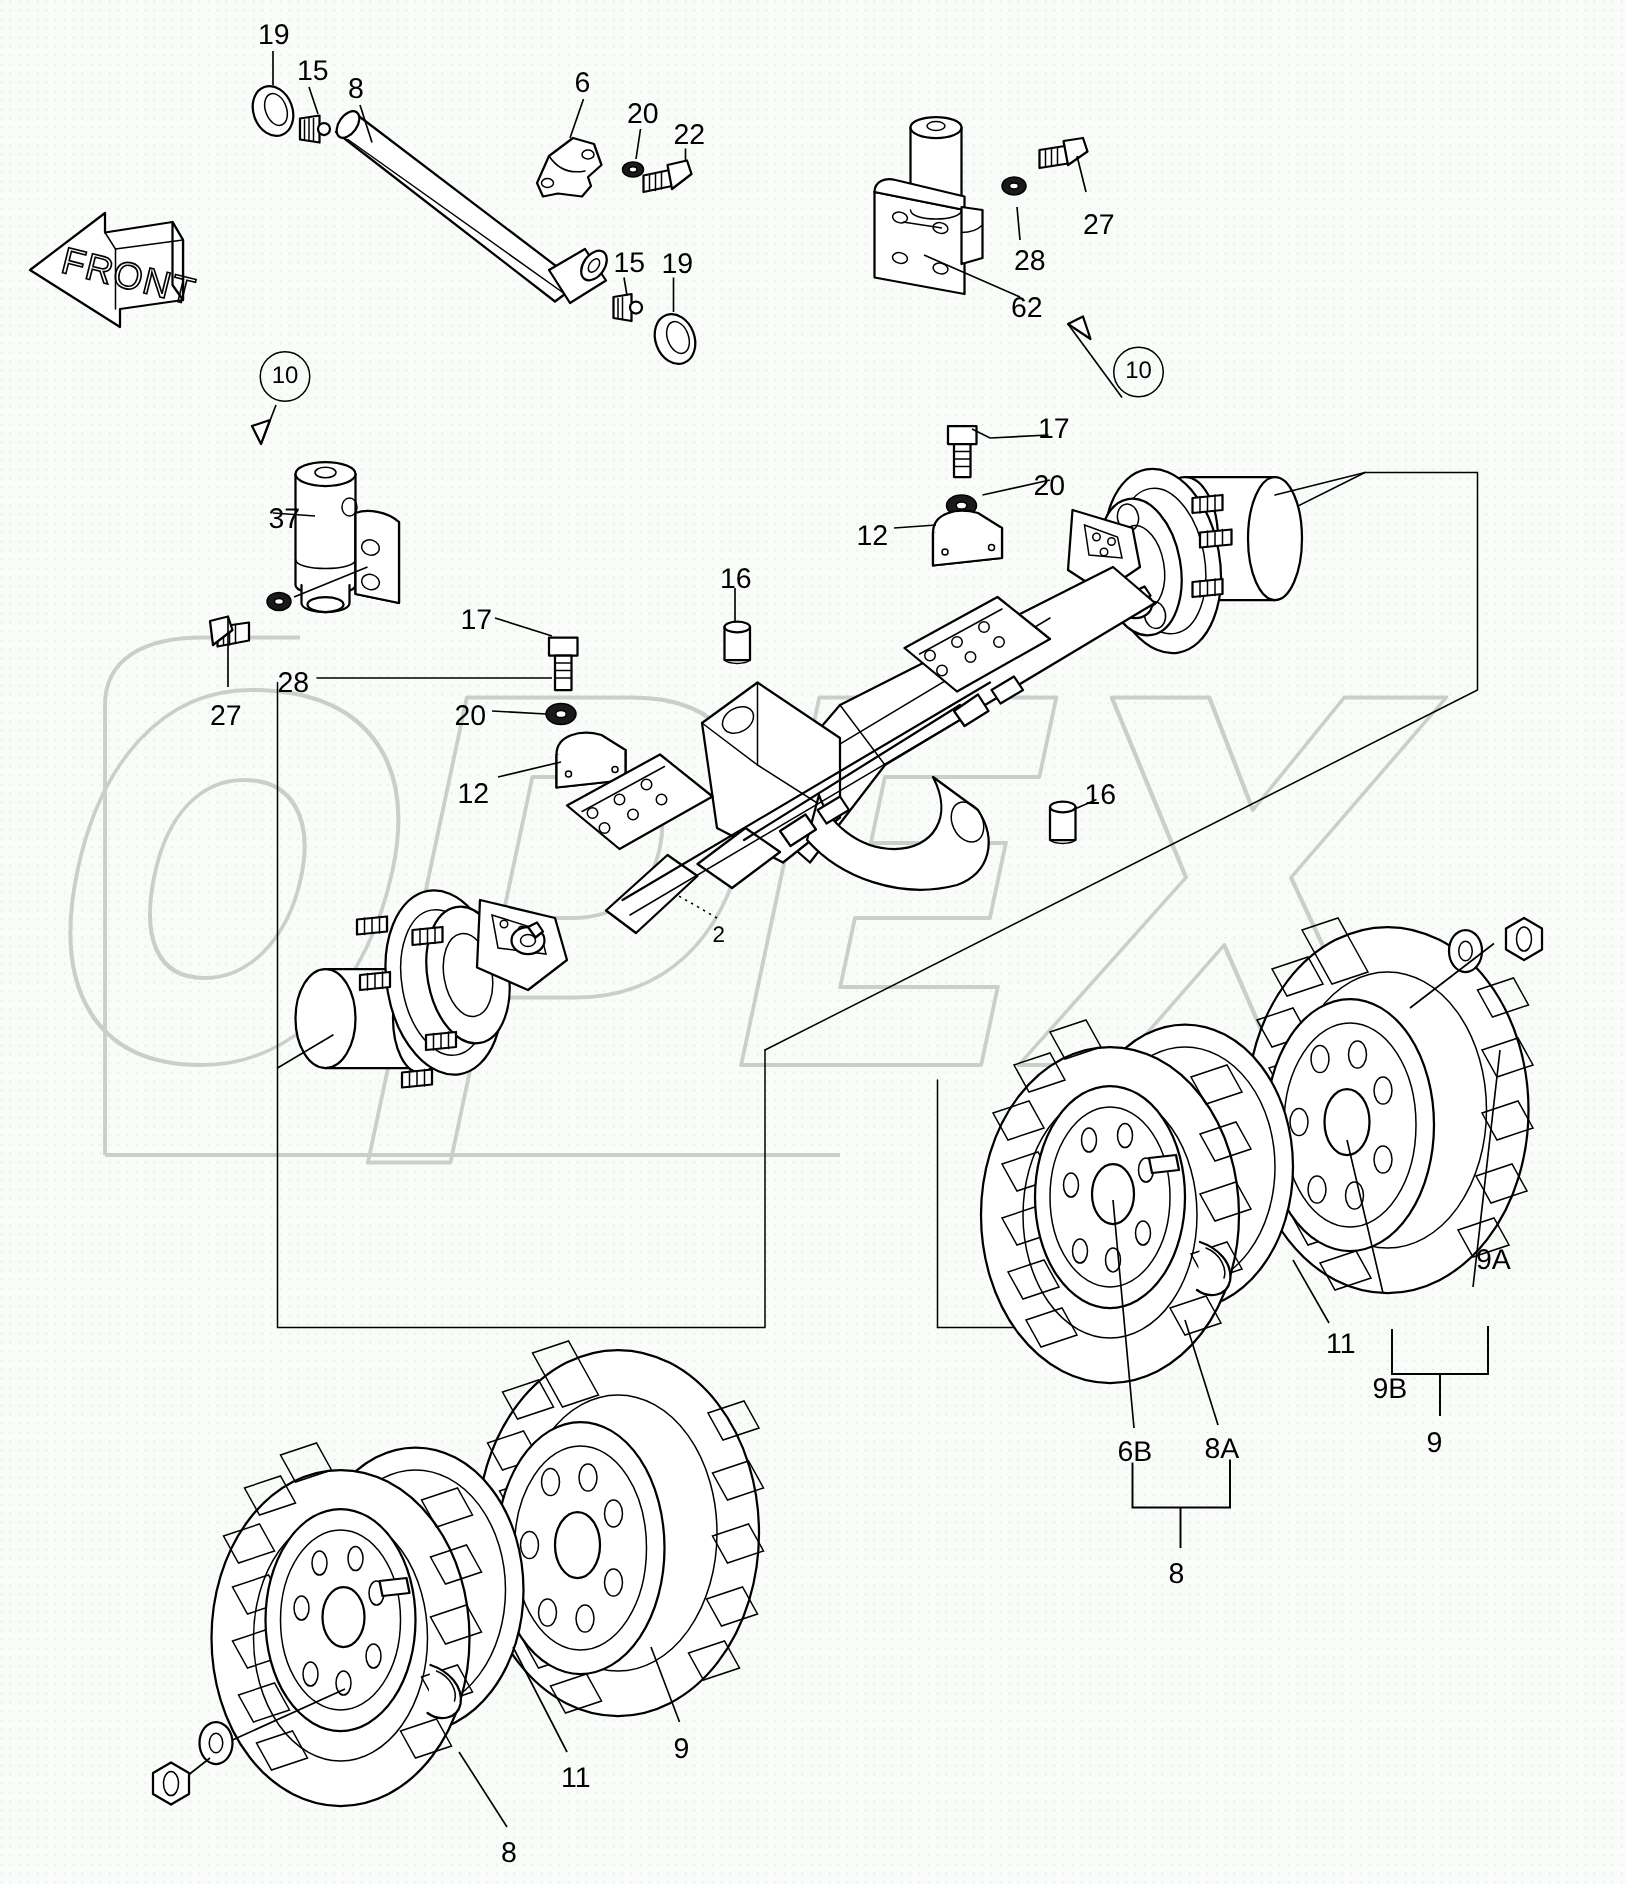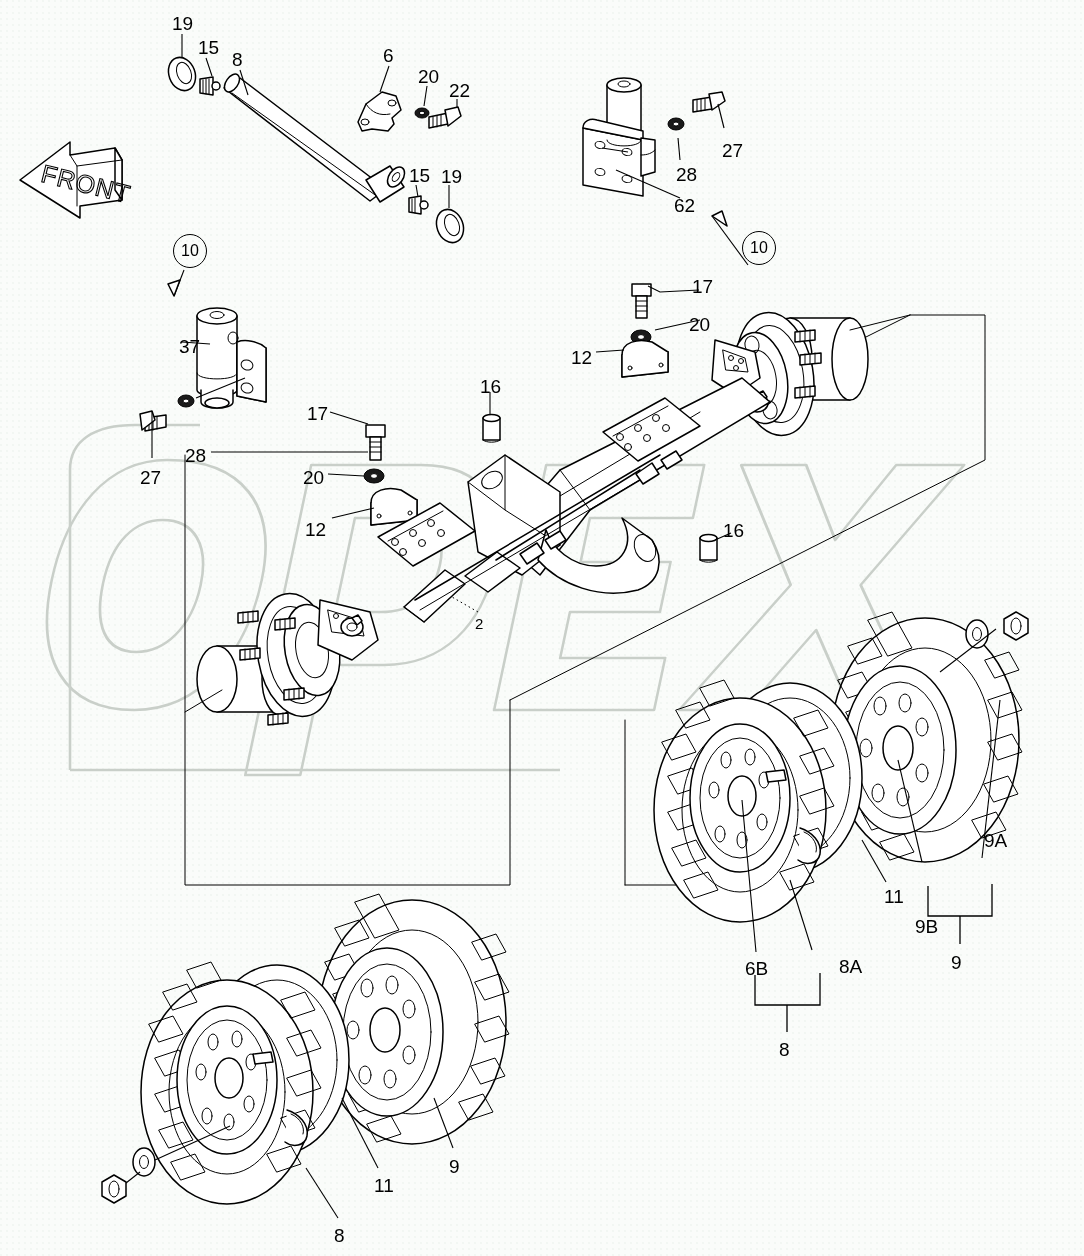--- a/index.html
+++ b/index.html
@@ -621,21 +621,21 @@
       <div class="lbl" style="left: 140px; top: 468px;">27</div>
       <div class="lbl" style="left: 303px; top: 468px;">20</div>
       <div class="lbl" style="left: 305px; top: 520px;">12</div>
       <div class="lbl" style="left: 723px; top: 521px;">16</div>
       <div class="lbl sm" style="left: 475px; top: 616px;">2</div>
       <div class="lbl" style="left: 915px; top: 870px; margin-top: 47px;">9B</div>
       <div class="lbl" style="left: 972px; top: 831px; margin-left: 12px;">9A</div>
       <div class="lbl" style="left: 884px; top: 887px;">11</div>
       <div class="lbl" style="left: 951px; top: 953px;">9</div>
       <div class="lbl" style="left: 745px; top: 959px;">6B</div>
-      <div class="lbl" style="left: 803px; top: 957px; margin-left: 36px;">8A</div>
+      <div class="lbl" style="left: 803px; top: 957px;">8A</div>
       <div class="lbl" style="left: 779px; top: 1040px;">8</div>
       <div class="lbl" style="left: 374px; top: 1176px;">11</div>
       <div class="lbl" style="left: 449px; top: 1157px;">9</div>
       <div class="lbl" style="left: 334px; top: 1226px;">8</div>
     </div>
   <div id="circles">
       <div class="cir" style="left: 173px; top: 234px;">10</div>
       <div class="cir" style="left: 742px; top: 231px;">10</div>
     </div>
 

